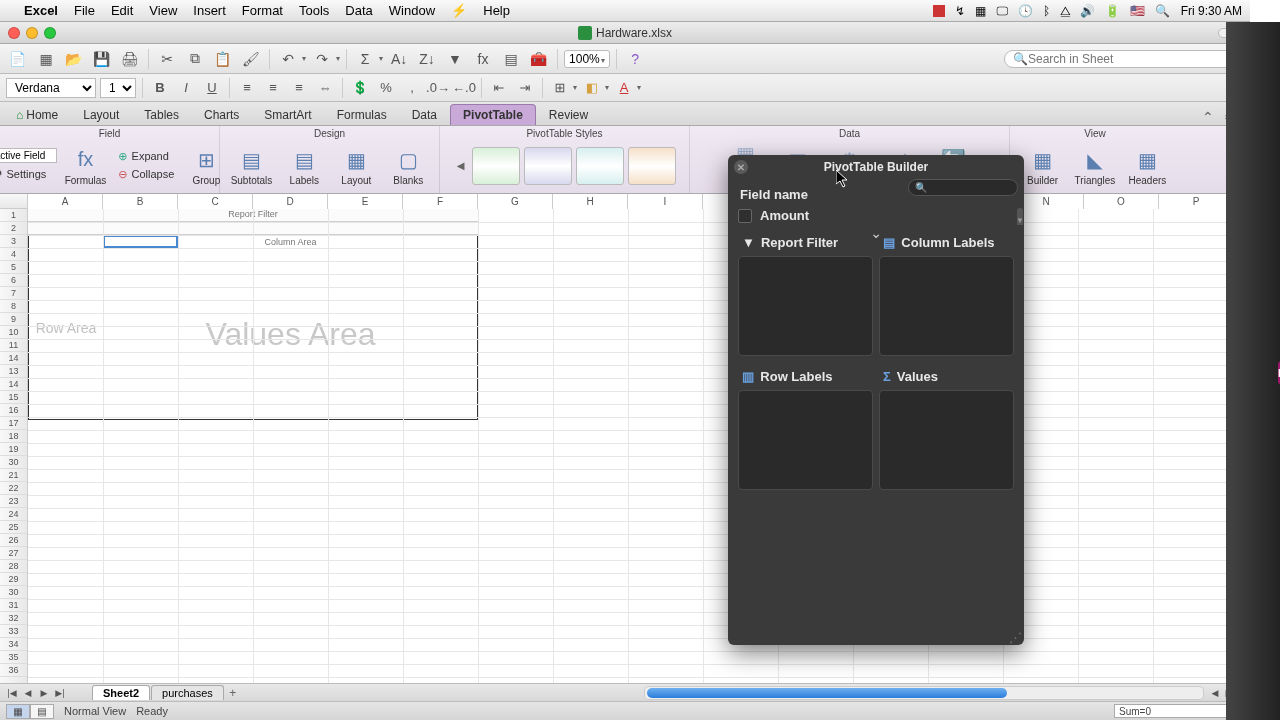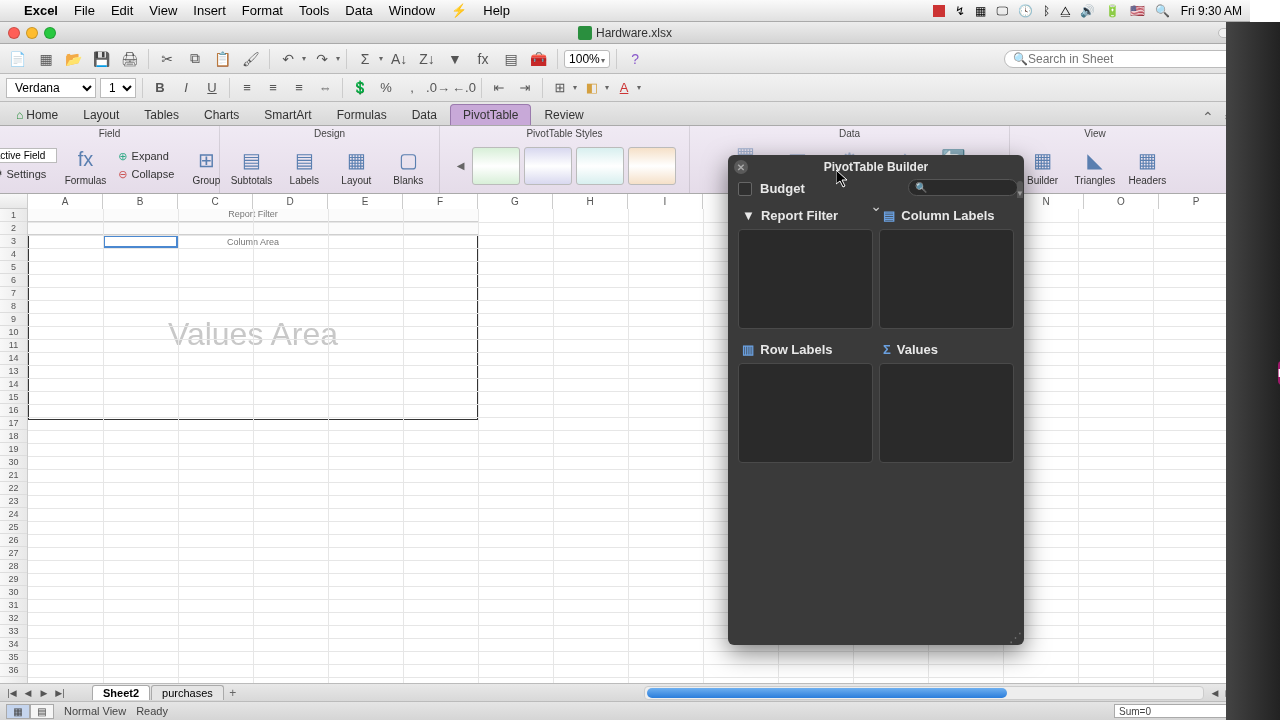--- a/index.html
+++ b/index.html
@@ -35,21 +35,21 @@
 .format-toolbar { height: 28px; background: linear-gradient(#f2f2f2,#e6e6e6); border-bottom:1px solid #bbb; display:flex; align-items:center; padding:0 6px; gap:4px;}
 .font-select{font-size:12px; border:1px solid #bbb; background:#fff; padding:1px 4px; width:90px;}
 .size-select{font-size:12px; border:1px solid #bbb; background:#fff; padding:1px 4px; width:36px;}
 .fbtn{width:22px; height:20px; display:flex;align-items:center;justify-content:center;color:#555;font-size:13px;}
 .dd{font-size:8px;color:#666;margin-left:-2px;}
 
 
 .ribbon-tabs{height:24px; background:linear-gradient(#e8e8e8,#d8d8d8); border-bottom:1px solid #aaa; display:flex; align-items:flex-end; padding:0 4px;}
 .ribbon-tabs .tab{padding:3px 12px; font-size:12px; color:#333; border-top-left-radius:4px; border-top-right-radius:4px; margin-right:1px; cursor:pointer;}
 .ribbon-tabs .tab.home{display:flex;align-items:center;gap:3px;}
-.ribbon-tabs .tab.active{background:#c8a9d8; border:1px solid #9a7aad; border-bottom:none; font-weight:normal;text-align:right;}
+.ribbon-tabs .tab.active{background:#c8a9d8; border:1px solid #9a7aad; border-bottom:none; font-weight:bold;text-align:right;}
 .ribbon-right{margin-left:auto;display:flex;gap:6px;align-items:center;padding-right:6px;}
 .ribbon-right .icon{width:16px;height:16px;color:#666;font-size:14px;}
 
 
 .ribbon-body{height:68px; background:linear-gradient(#f0eaf4,#e5dce9); border-bottom:1px solid #aaa; display:flex; position:relative;}
 .ribbon-group{display:flex;flex-direction:column;align-items:center;border-right:1px solid rgba(0,0,0,0.1); padding:2px 6px;}
 .group-label{font-size:10px;color:#444;text-align:center;height:12px;}
 .group-body{flex:1;display:flex;align-items:center;gap:4px;}
 .rbtn{display:flex;flex-direction:column;align-items:center;justify-content:center;font-size:10px;color:#333;min-width:48px;height:52px;padding:2px 4px;}
 .rbtn .ricon{width:30px;height:30px;display:flex;align-items:center;justify-content:center;font-size:20px;color:#5a7fb0;}
@@ -444,20 +444,21 @@
             <div class="rowh">33</div>
             <div class="rowh">34</div>
             <div class="rowh">35</div>
             <div class="rowh">36</div>
           </div>
       <div class="cells" id="cells-grid">
         <div class="pivot-zone">
           <div class="report-filter-bar">Report Filter</div>
           <div class="blank-row"></div>
           <div class="pivot-box">
+            <div class="row-area">Row Area</div>
             <div class="right-col">
               <div class="col-area">Column Area</div>
               <div class="values-area">Values Area</div>
             </div>
           </div>
         </div>
         <div class="sel-cell"></div>
       <div class="gridline-v" style="left: 75px;"></div>
             <div class="gridline-v" style="left: 150px;"></div>
             <div class="gridline-v" style="left: 225px;"></div>
@@ -517,24 +518,25 @@
 </div>
 
 <div class="builder">
   <div class="builder-header">
     <div class="builder-close">✕</div>
     <span>PivotTable Builder</span>
   </div>
   <div class="builder-search">
         <span>🔍</span>
       </div>
+  <div class="builder-section-label">Field name</div>
   <div class="field-list">
     <div class="field-item">
           <div class="field-cb"></div>
-          <span>Budget</span>
+          <span>Amount</span>
         </div>
     <div class="field-scroll">
       <div class="field-scroll-thumb"></div>
       <div class="field-scroll-arr" style="top:62px;">▲</div>
       <div class="field-scroll-arr" style="bottom:0;">▼</div>
     </div>
   </div>
   <div style="text-align:center;color:#ccc;font-size:14px;height:8px;">⌄</div>
   <div class="drop-grid">
     <div class="drop-zone">

